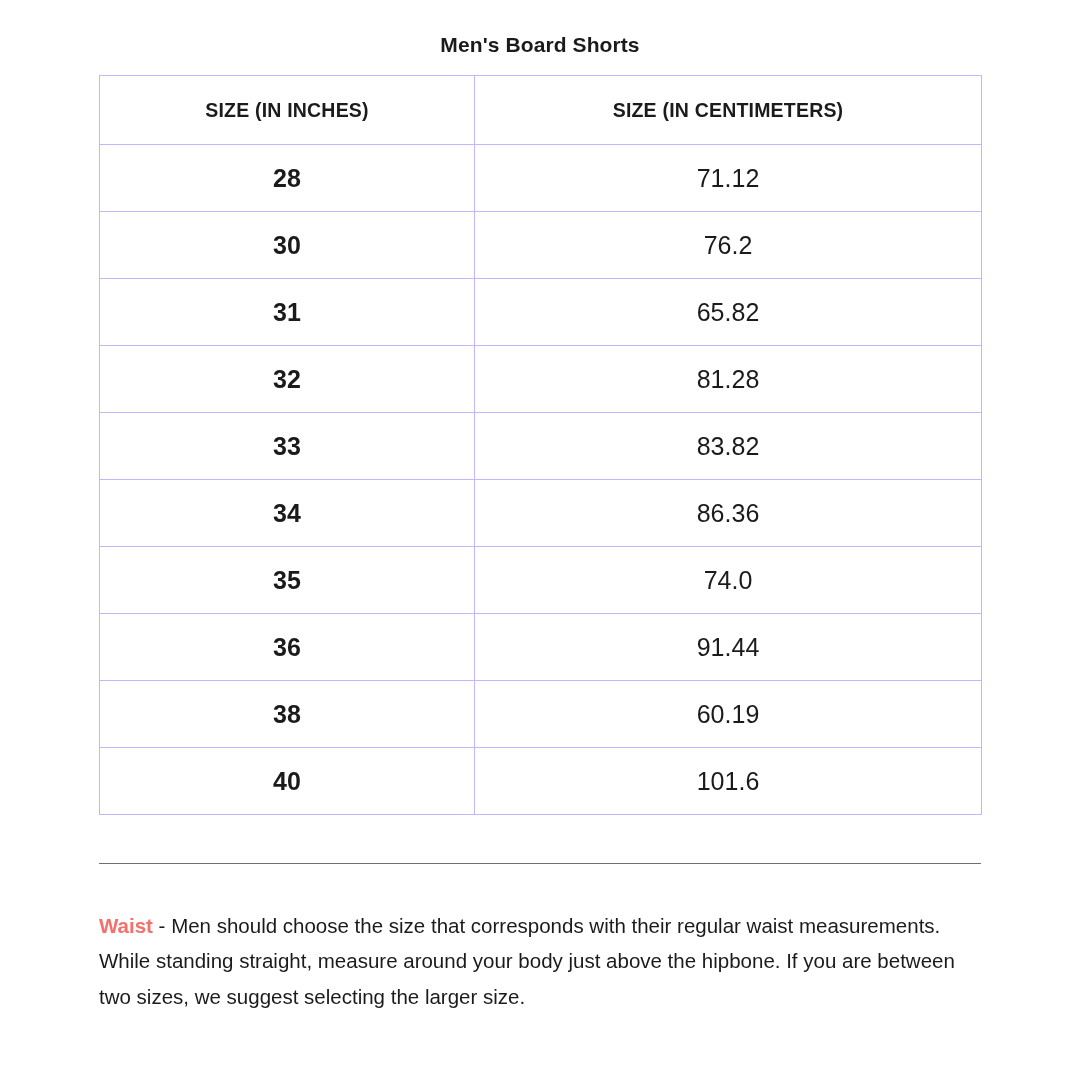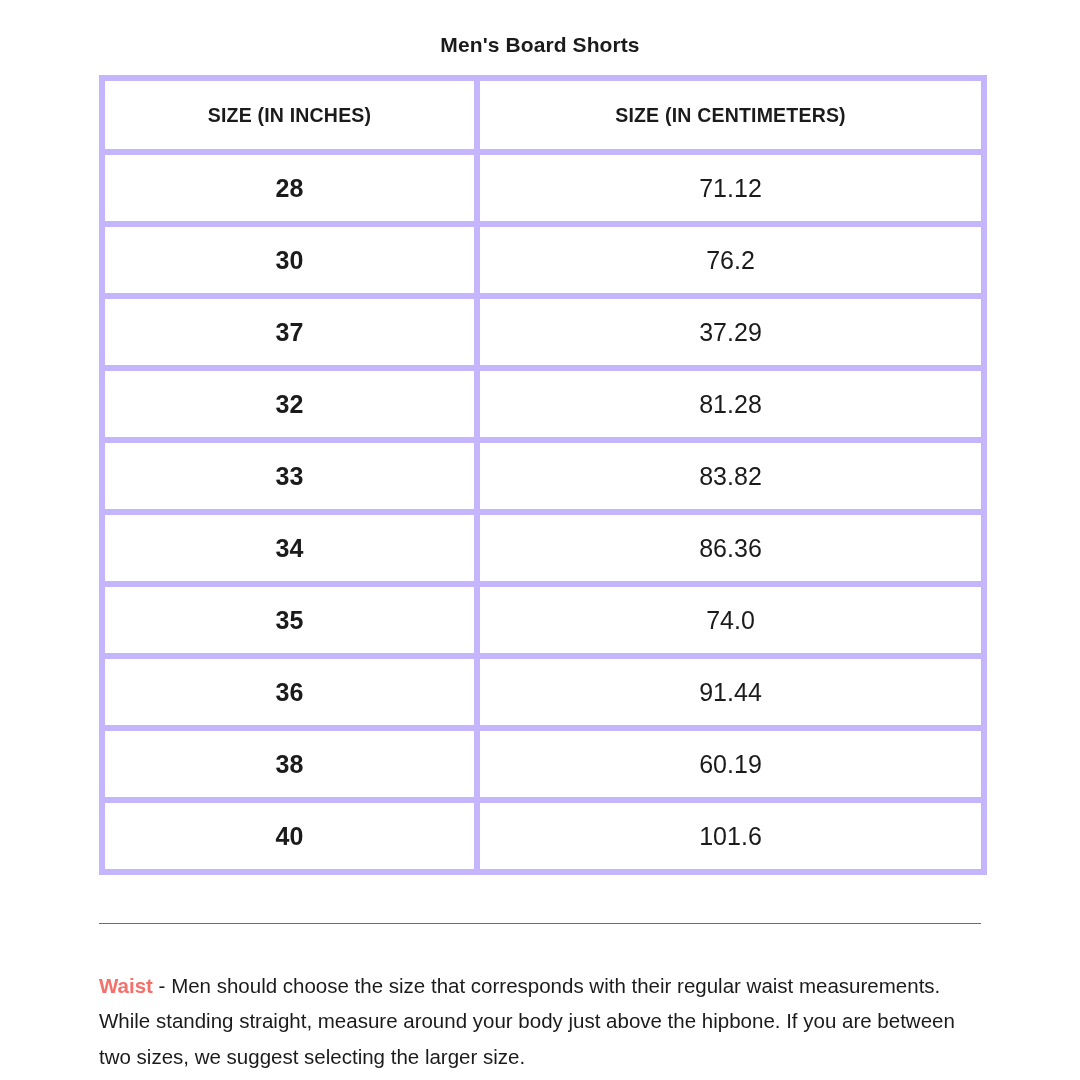--- a/index.html
+++ b/index.html
@@ -32,21 +32,21 @@
   .table-wrap {
     margin: 18px 99px 0 99px;
   }
   table.size-table {
     width: 882px;
     border-collapse: collapse;
     table-layout: fixed;
   }
   table.size-table th,
   table.size-table td {
-    border: 6px solid #c4b5fd;
+    border: 1px solid #c4b5fd;
     text-align: center;
     color: #1b1b1b;
   }
   table.size-table th {
     font-size: 19.5px;
     font-weight: bold;
     letter-spacing: 0.2px;
     height: 68px;
     padding: 0;
   }
@@ -105,22 +105,22 @@
       <tbody>
         <tr>
           <td class="col-in">28</td>
           <td class="col-cm">71.12</td>
         </tr>
         <tr>
           <td class="col-in">30</td>
           <td class="col-cm">76.2</td>
         </tr>
         <tr>
-          <td class="col-in">37</td>
-          <td class="col-cm">37.29</td>
+          <td class="col-in">31</td>
+          <td class="col-cm">65.82</td>
         </tr>
         <tr>
           <td class="col-in">32</td>
           <td class="col-cm">81.28</td>
         </tr>
         <tr>
           <td class="col-in">33</td>
           <td class="col-cm">83.82</td>
         </tr>
         <tr>

